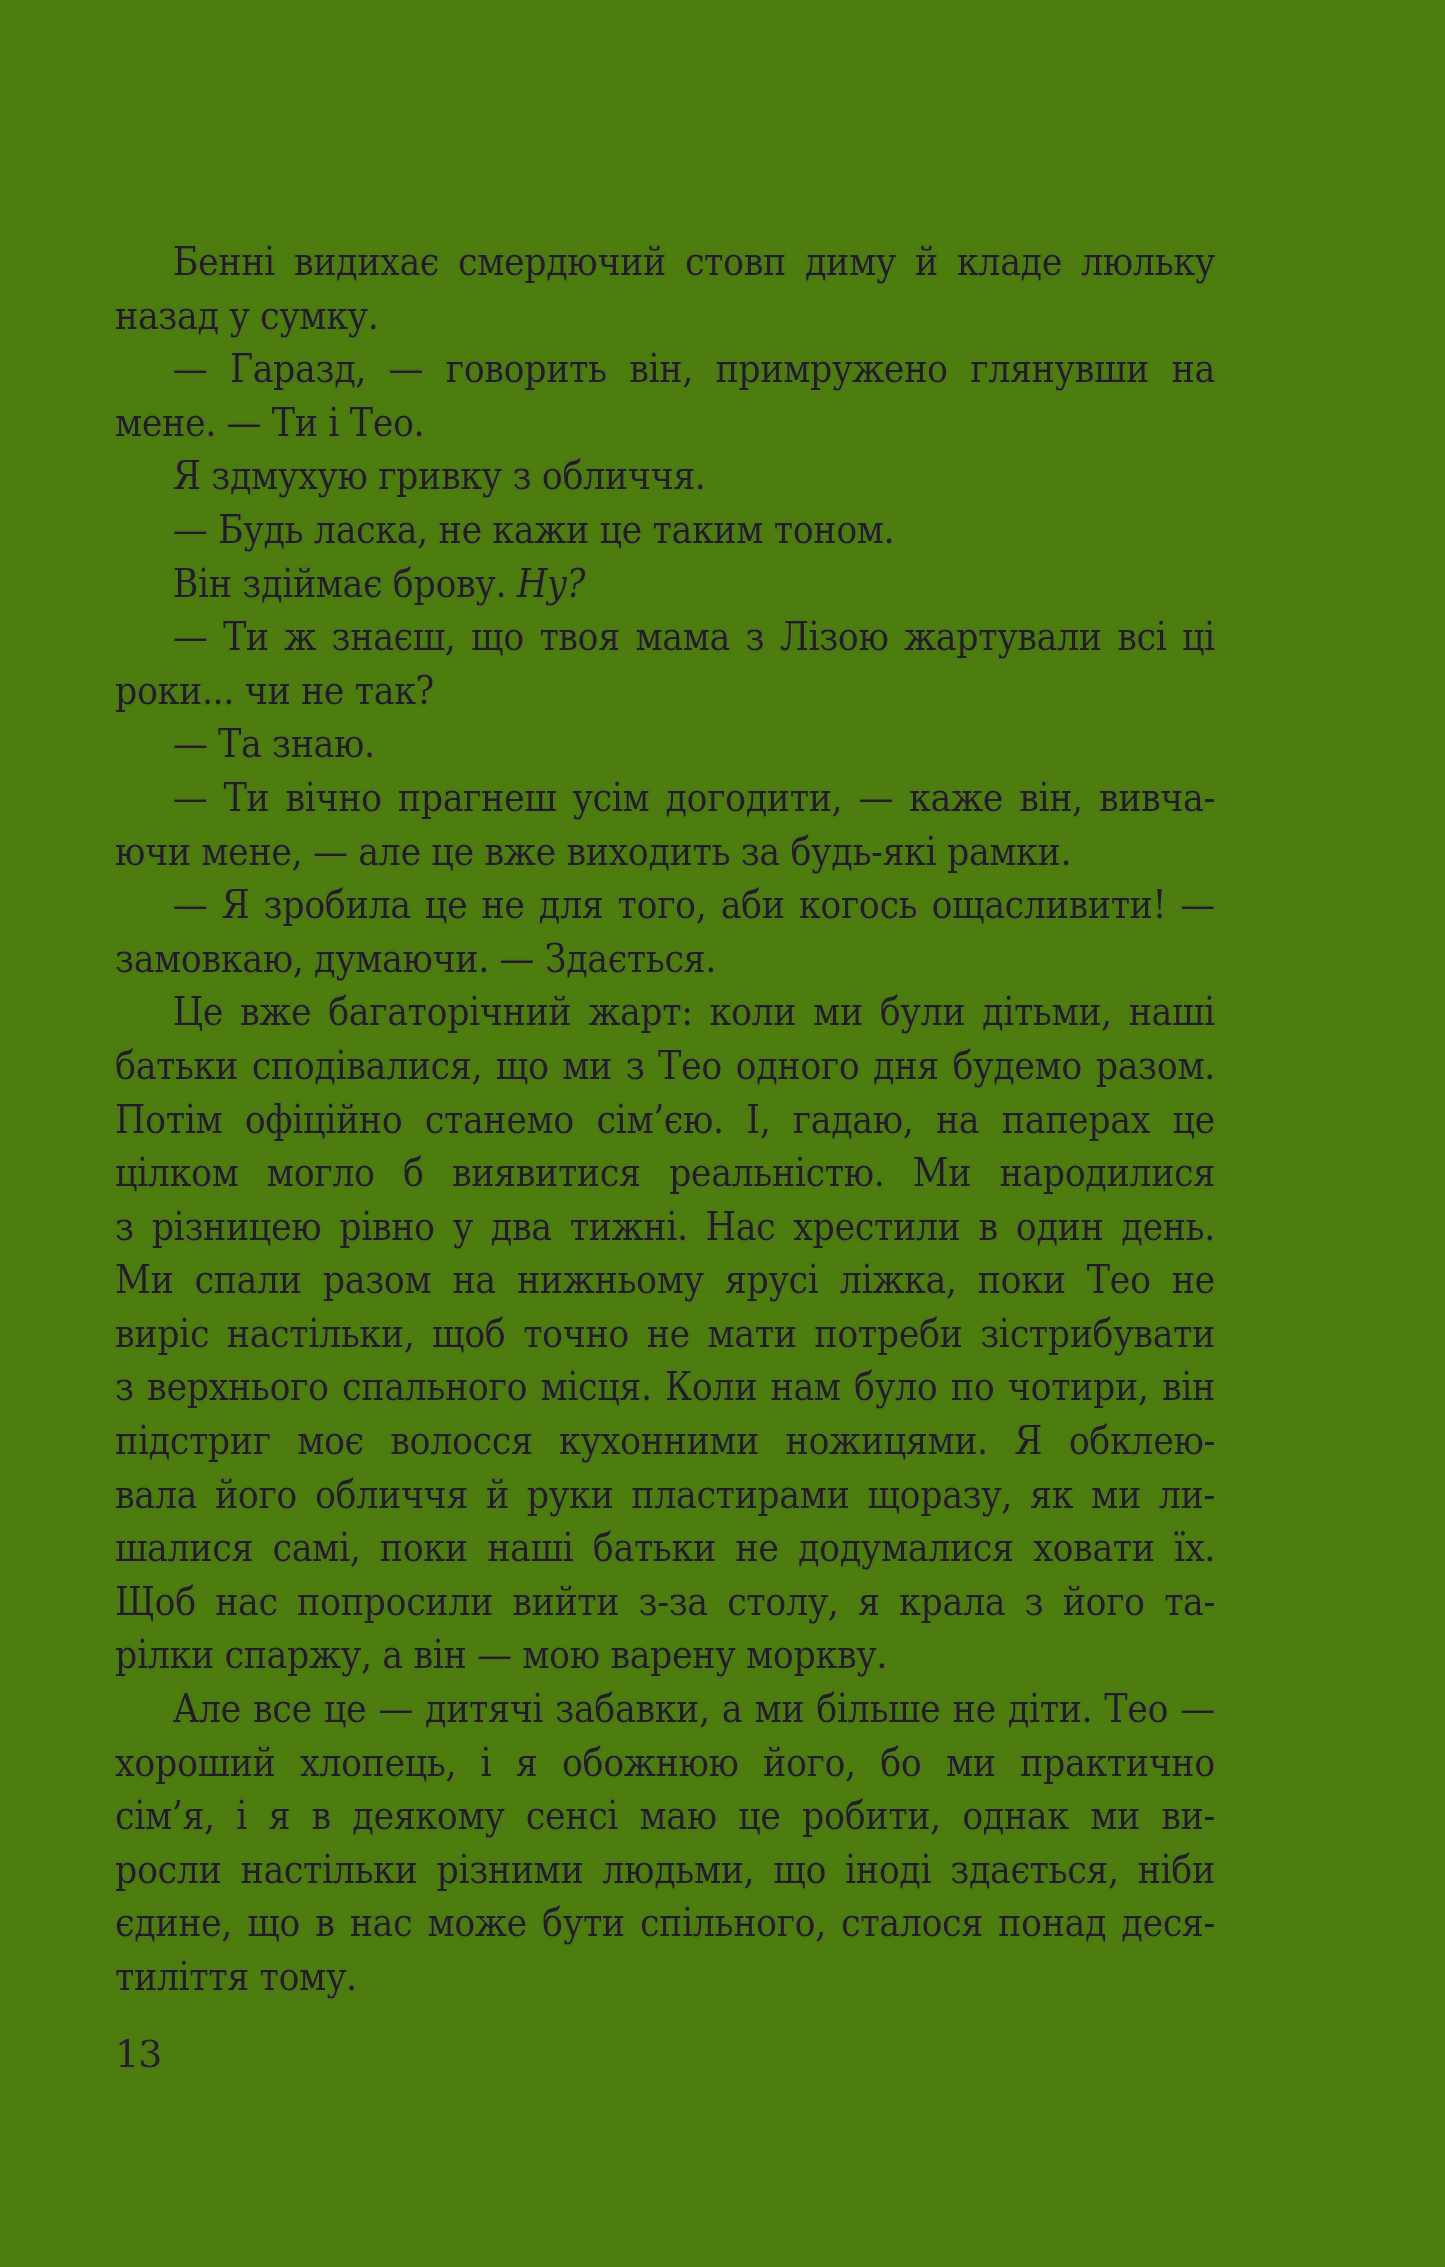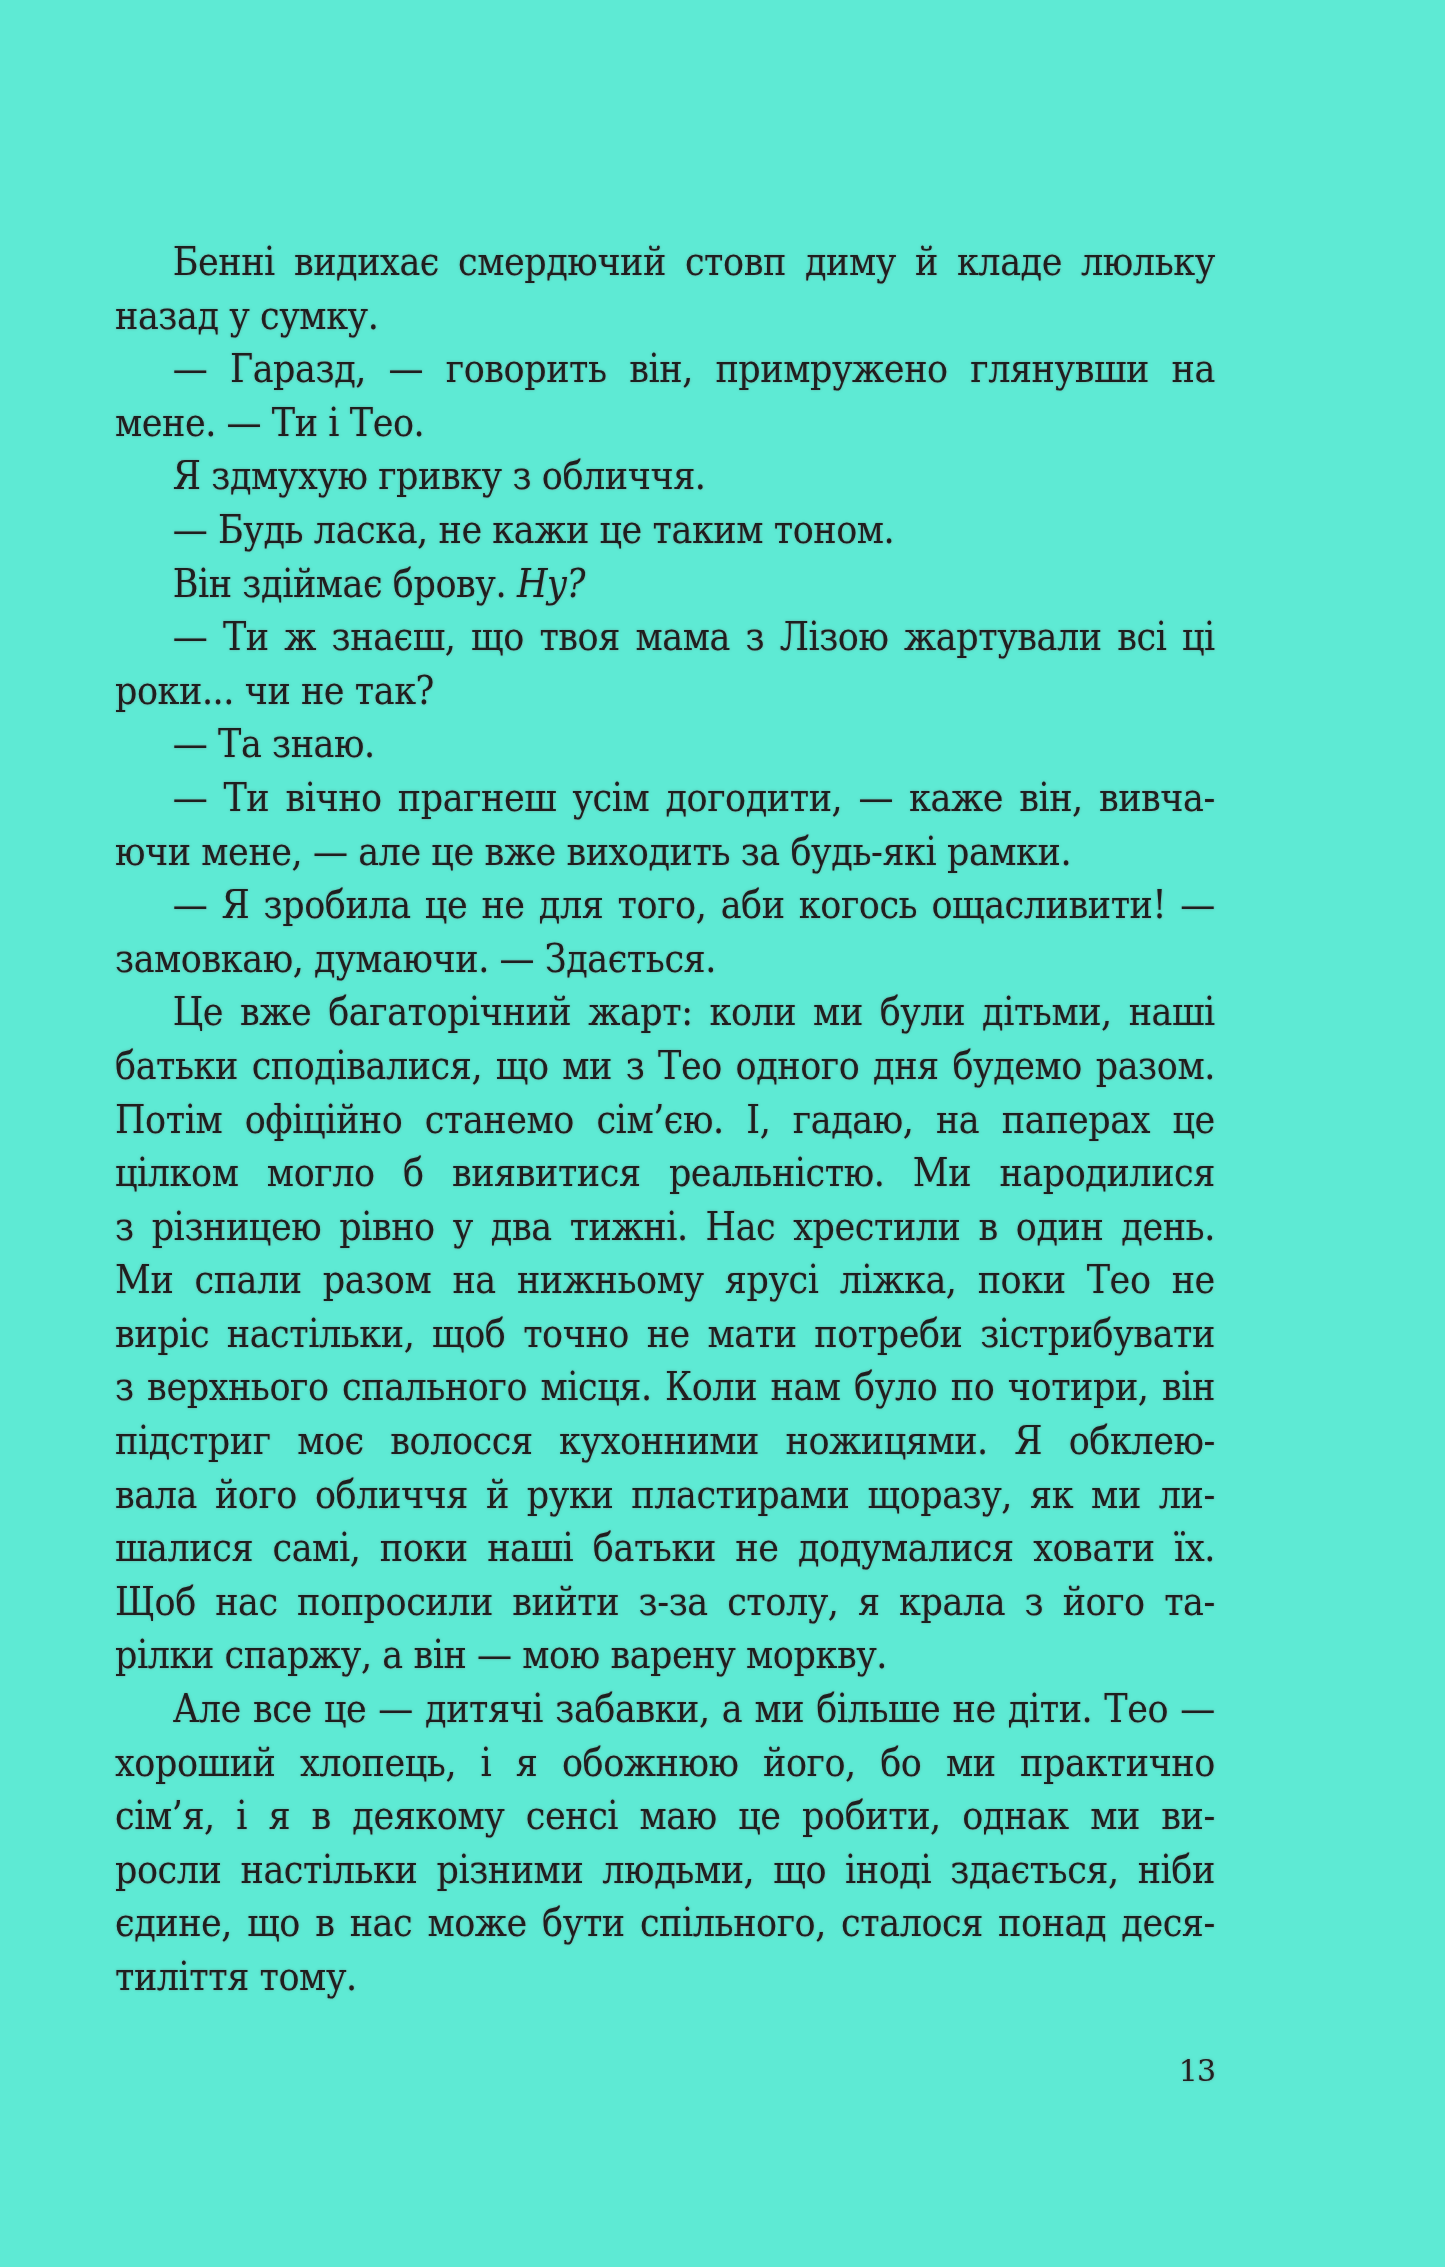--- a/index.html
+++ b/index.html
@@ -9,21 +9,21 @@
   }
   body {
     width: 1445px;
     height: 2267px;
     position: relative;
     overflow: hidden;
   }
   .book-page {
     position: absolute;
     inset: 0;
-    background: #5eead4;
+    background: #4d7c0f;
   }
   
   .text-block {
     position: absolute;
     left: 115px;
     top: 235px;
     width: 1257px;               
     transform: scaleX(0.875);    
     transform-origin: left top;
     font-family: "DejaVu Serif", "Liberation Serif", serif;
@@ -40,27 +40,25 @@
     white-space: normal;
   }
   .line.last { text-align-last: left; }
   .line.first { text-indent: 66px; }
   .it { font-style: italic; }
   .page-number {
     position: absolute;
     left: 115px;
     top: 2032px;
     width: 1100px;
-    text-align: right;
     font-family: "DejaVu Serif", "Liberation Serif", serif;
-    font-size: 30px;
+    font-size: 38px;
     letter-spacing: -1px;
     color: #222222;
     text-shadow: 0 0 1px rgba(135,135,135,0.6), 0 0 3px rgba(85,85,85,0.35);
-    margin-top: 21px;
   }
 </style>
 </head>
 <body>
 
 <div class="book-page">
   <div class="text-block">
       <div class="paragraph">
         <div class="line first">Бенні видихає смердючий стовп диму й кладе люльку</div>
         <div class="line last">назад у сумку.</div>

